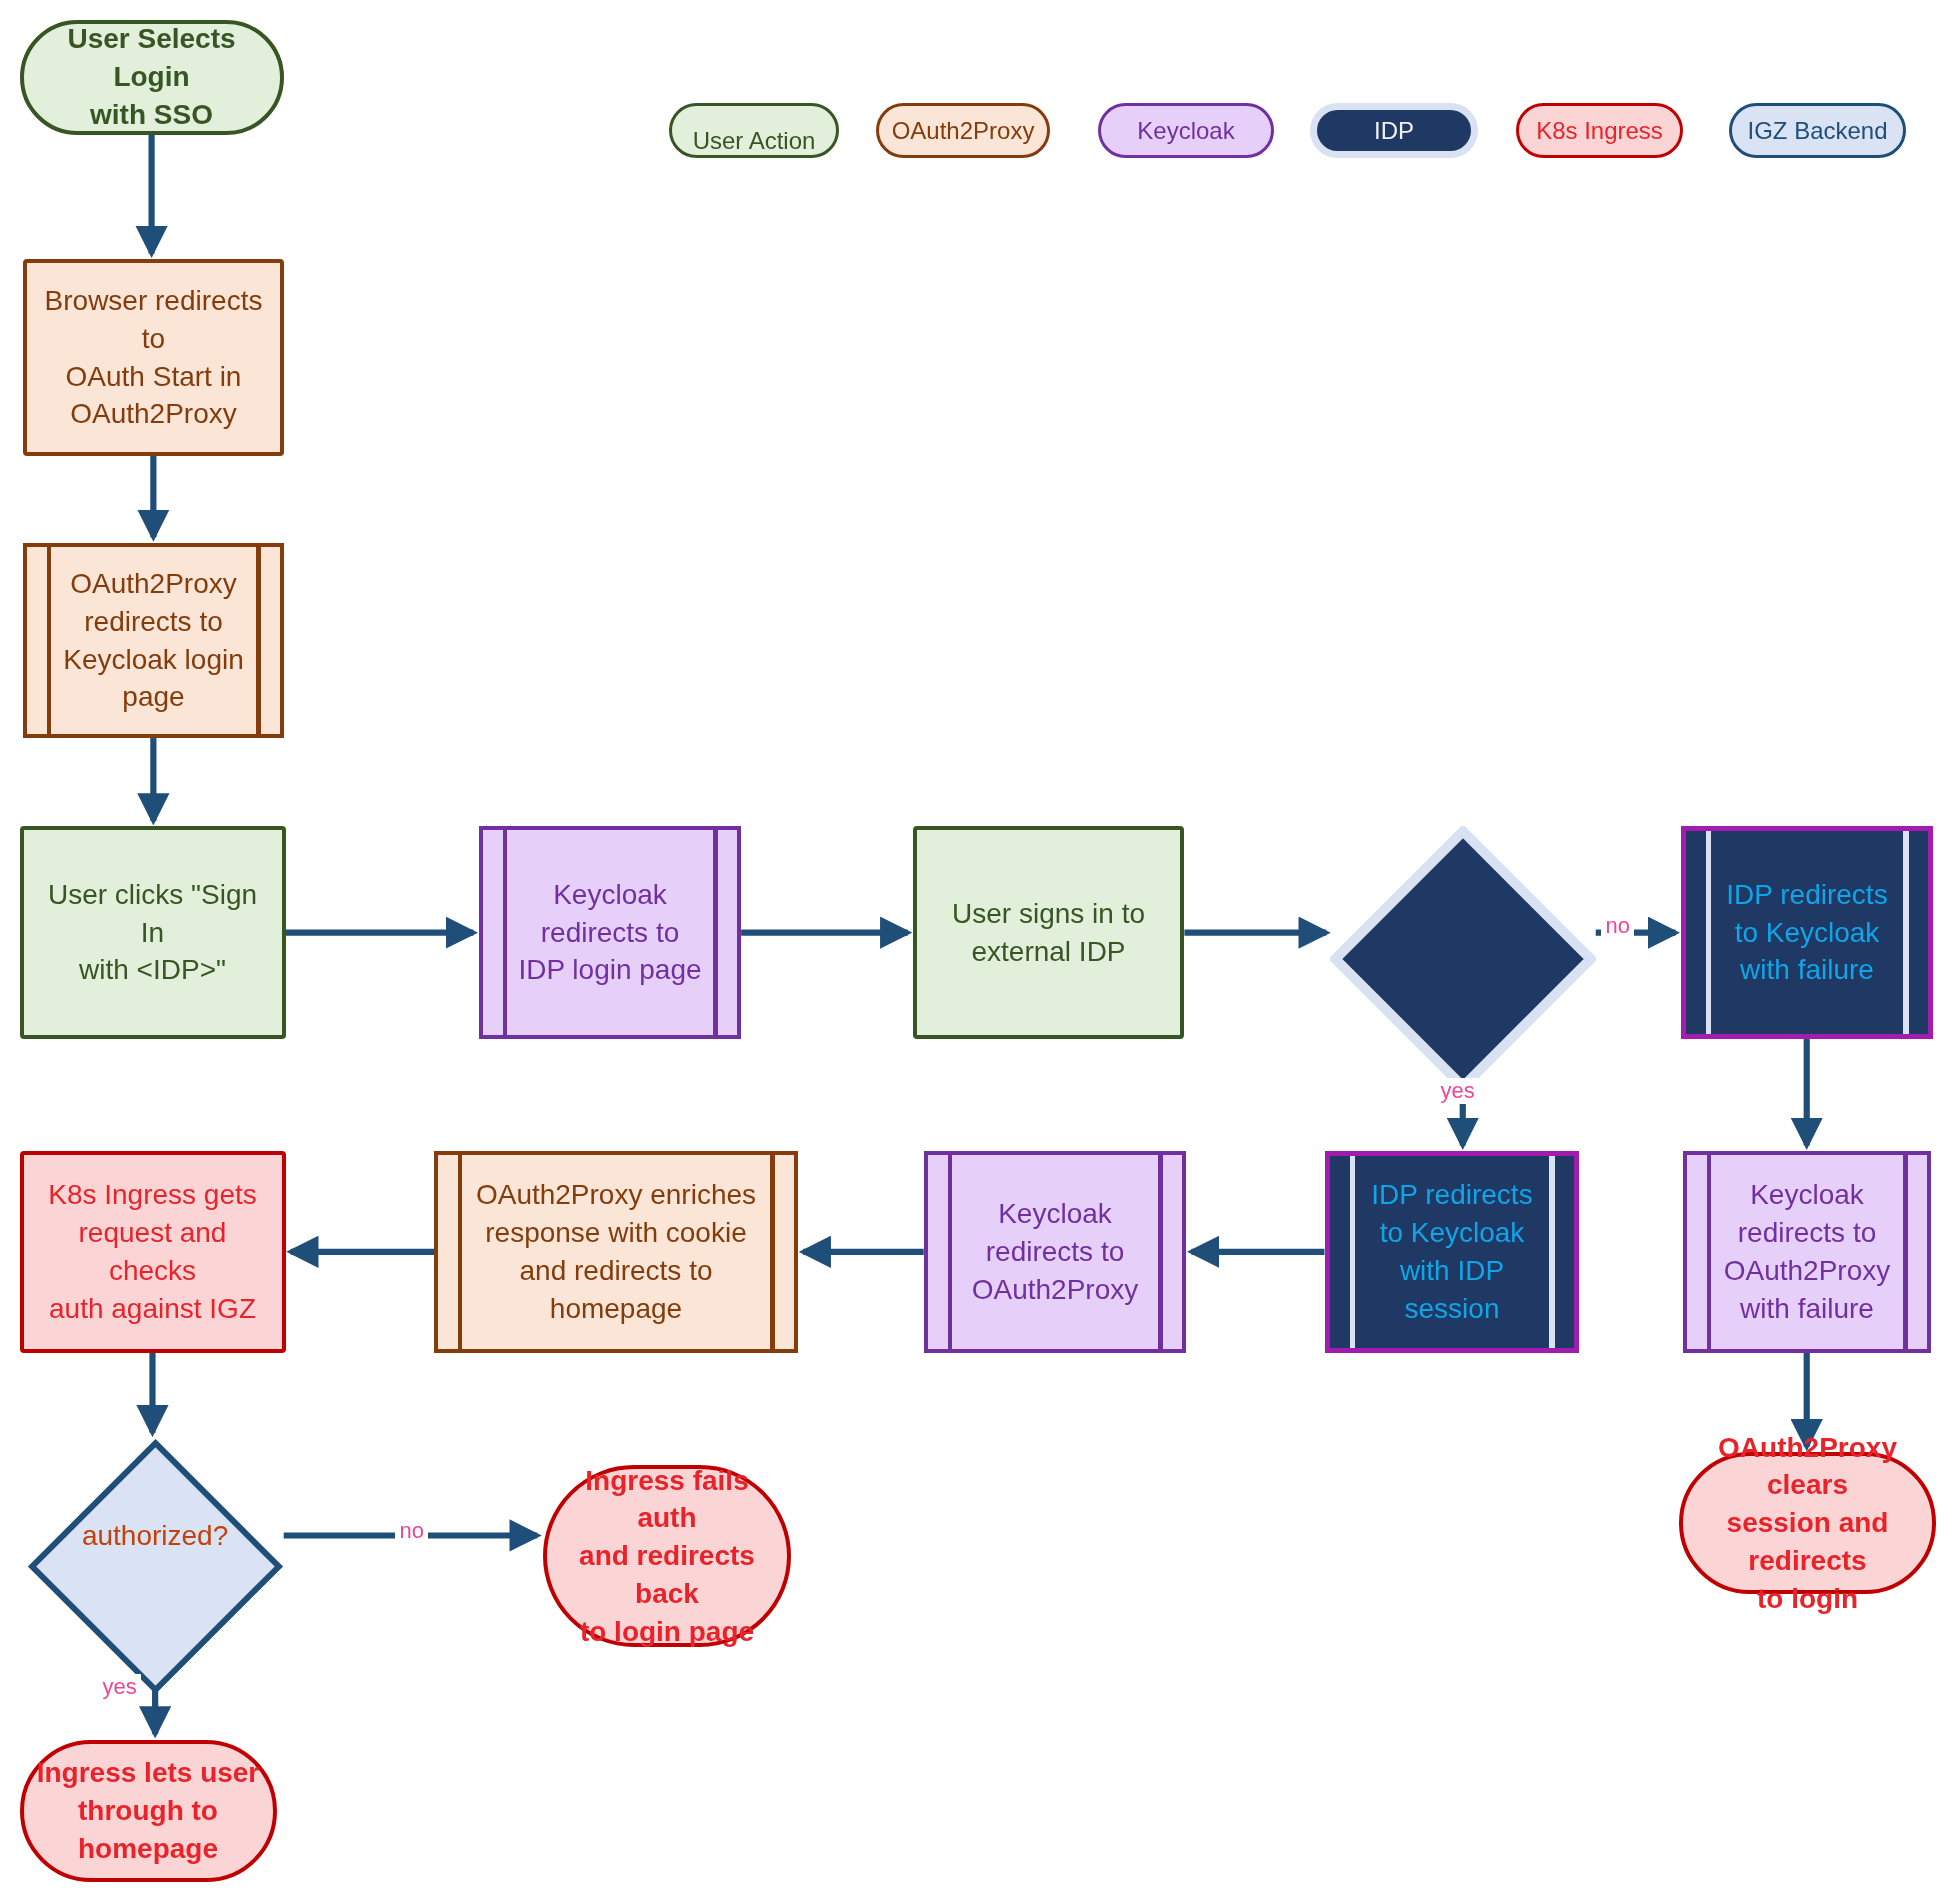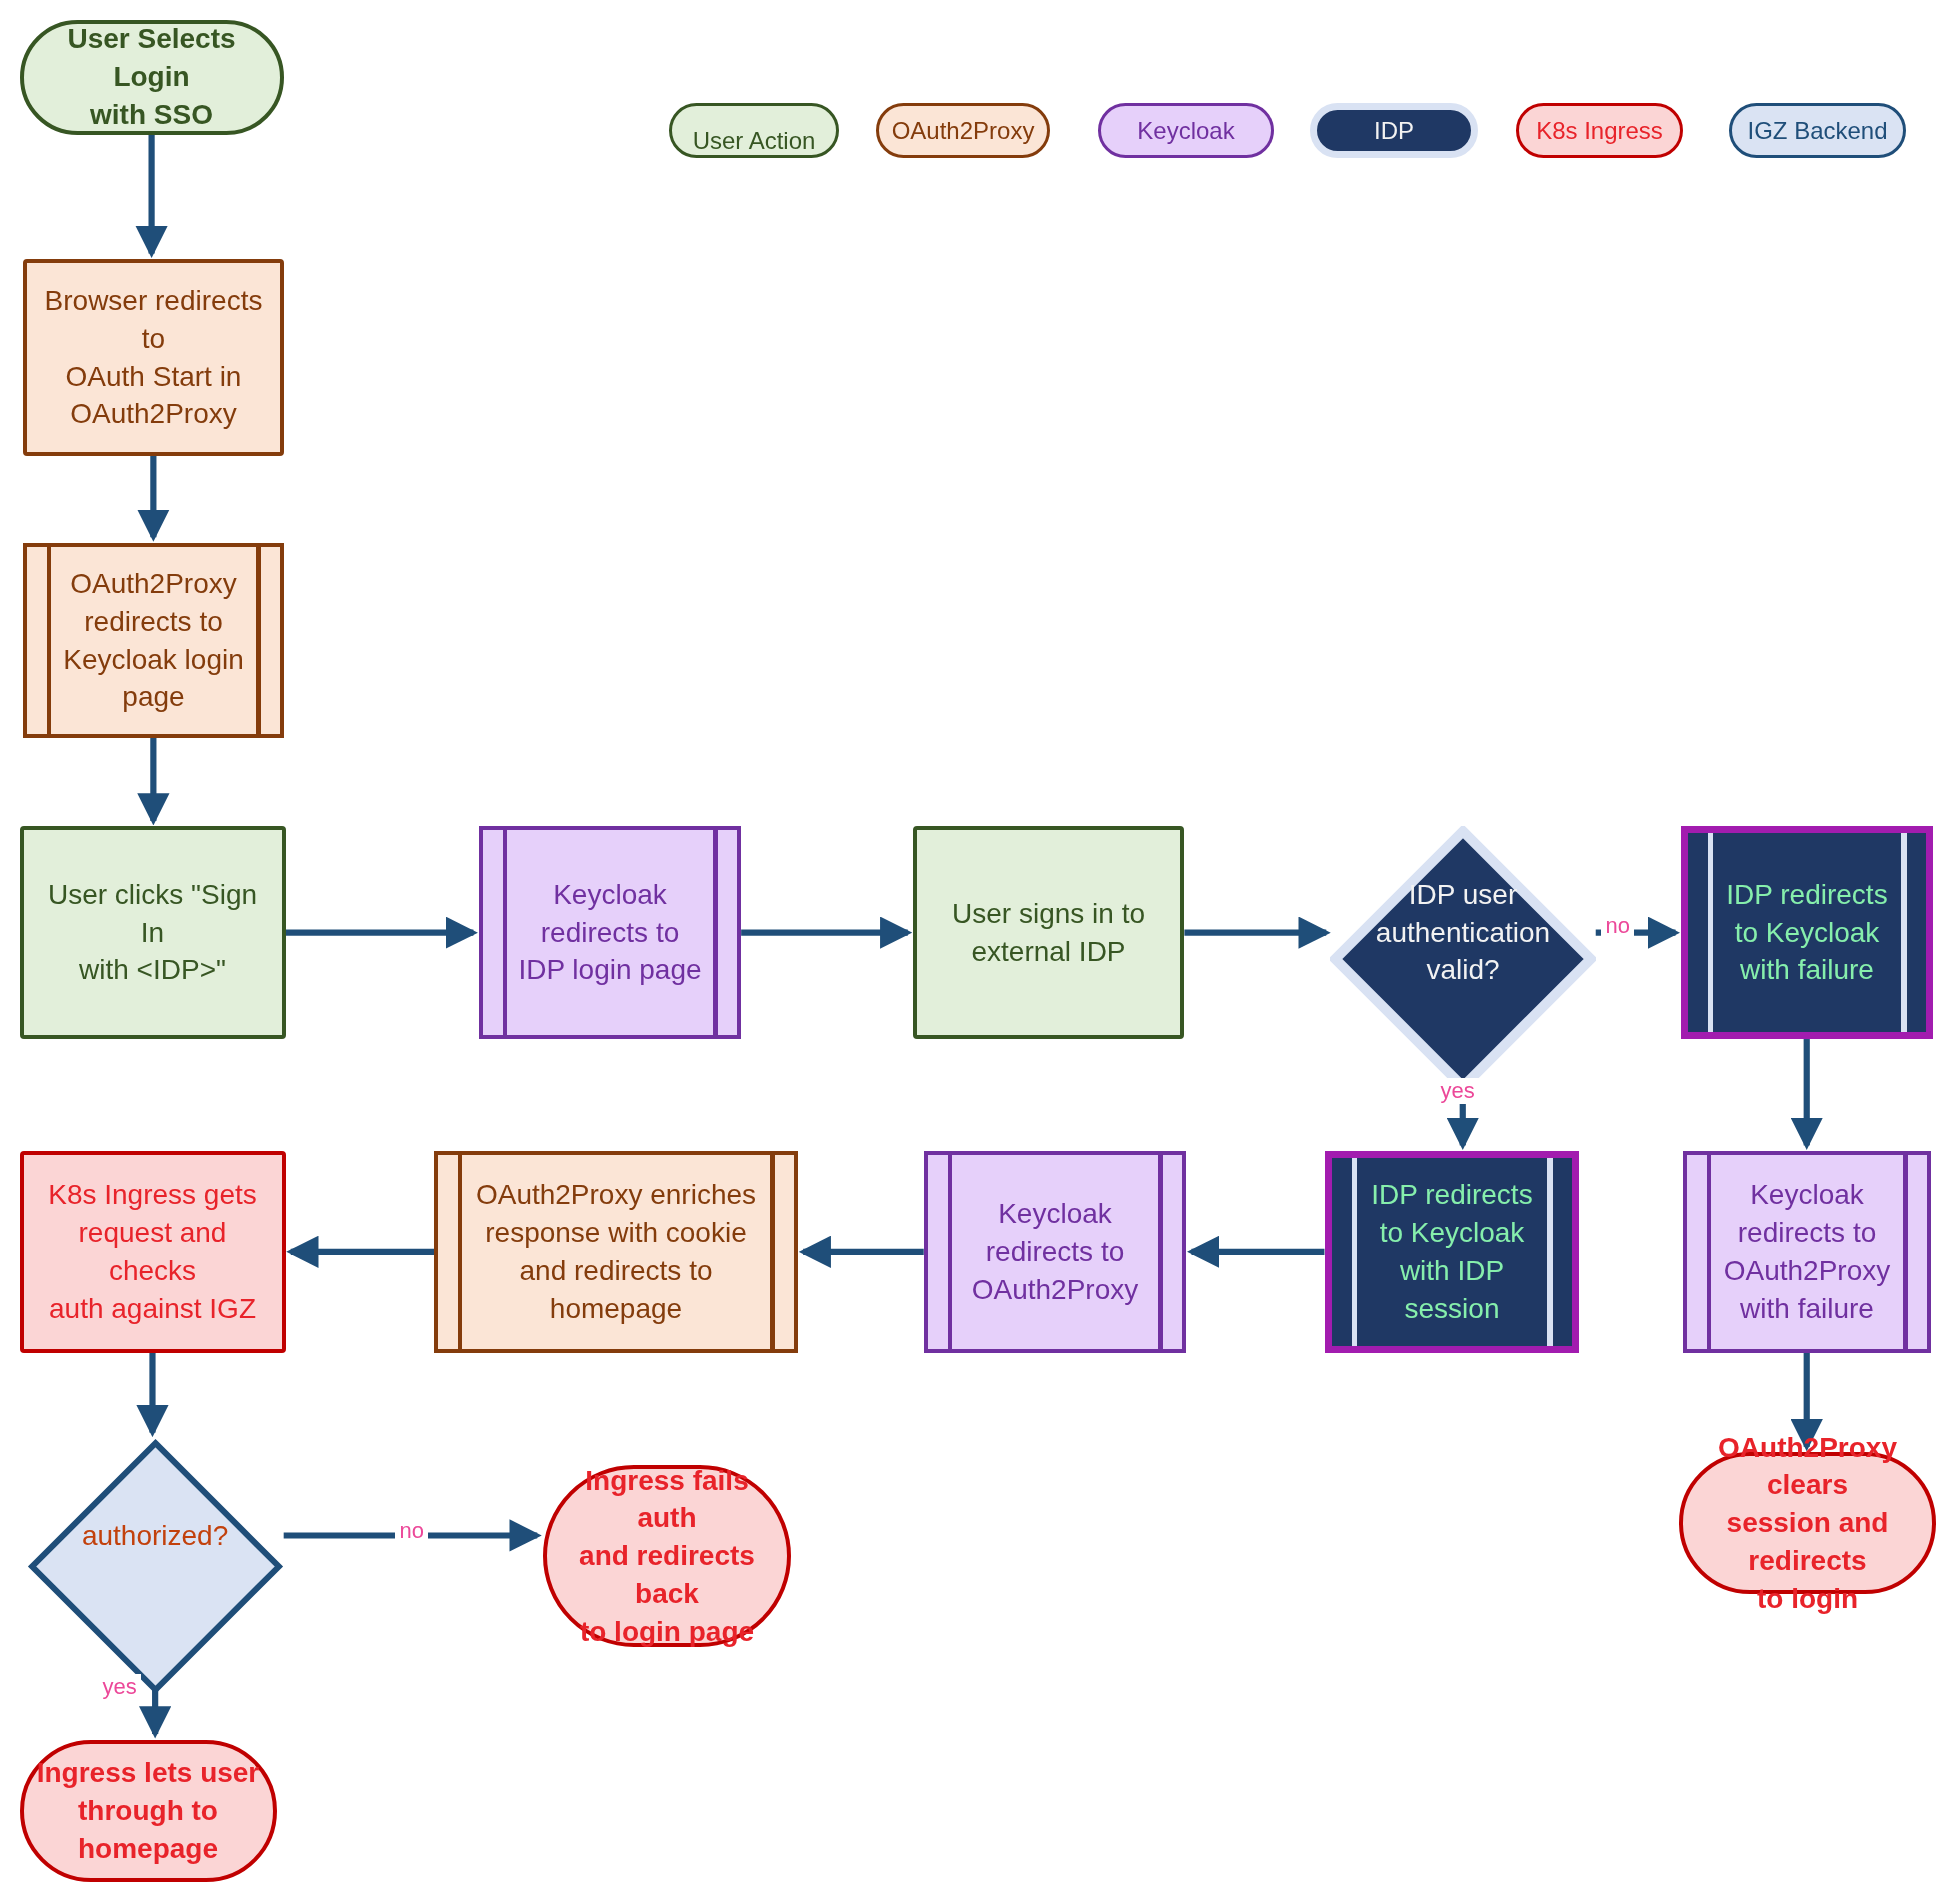--- a/index.html
+++ b/index.html
@@ -37,21 +37,21 @@
     font-size: 28px;
     padding: 5.3px 12.4px;
     z-index: 3;
   }
   .node .txt { white-space: pre-line; display: block; width: 100%; }
 
   
   .c-user     { background:#e2efda; border:4.4px solid #375623; color:#375623; }
   .c-proxy    { background:#fbe5d6; border:4.4px solid #843c0c; color:#843c0c; }
   .c-keycloak { background:#e6d0fa; border:4.4px solid #7030a0; color:#7030a0; }
-  .c-idp      { background:#1f3864; border:7px solid #a21caf; color:#86efac; }
+  .c-idp      { background:#1f3864; border:5px solid #a21caf; color:#0ea5e9; }
   .c-ingress  { background:#fbd5d5; border:4.4px solid #c00000; color:#e8232a; }
   .c-igz      { background:#dae3f3; border:4.4px solid #1f4e79; color:#1f4e79; }
 
   
   .shape-rect { border-radius: 4px; }
   .shape-stadium {
     border-radius: 886px;
     font-weight: bold;
   }
   .shape-sub { border-radius: 0; }
@@ -179,23 +179,20 @@
 IDP login page</span>
       </div>
       <div class="node c-user shape-rect" style="left: 913px; top: 826px; width: 271px; height: 213px;">
         <span class="txt">User signs in to
 external IDP</span>
       </div>
       <div class="node c-idp shape-diamond" style="left: 1330px; top: 826px; width: 266px; height: 213px; color: rgb(242, 242, 242);">
         <svg class="dia-bg" viewBox="0 0 100 100" preserveAspectRatio="none">
           <polygon points="50,2 98,50 50,98 2,50" fill="#1f3864" stroke="#d9e2f3" stroke-width="10" vector-effect="non-scaling-stroke"></polygon>
         </svg>
-        <span class="txt">IDP user
-authentication
-valid?</span>
       </div>
       <div class="node c-idp shape-sub" style="left: 1681px; top: 826px; width: 252px; height: 213px;">
         <span class="txt">IDP redirects
 to Keycloak
 with failure</span>
       </div>
       <div class="node c-ingress shape-rect" style="left: 19.5px; top: 1151px; width: 266px; height: 202px;">
         <span class="txt">K8s Ingress gets
 request and checks
 auth against IGZ</span>

